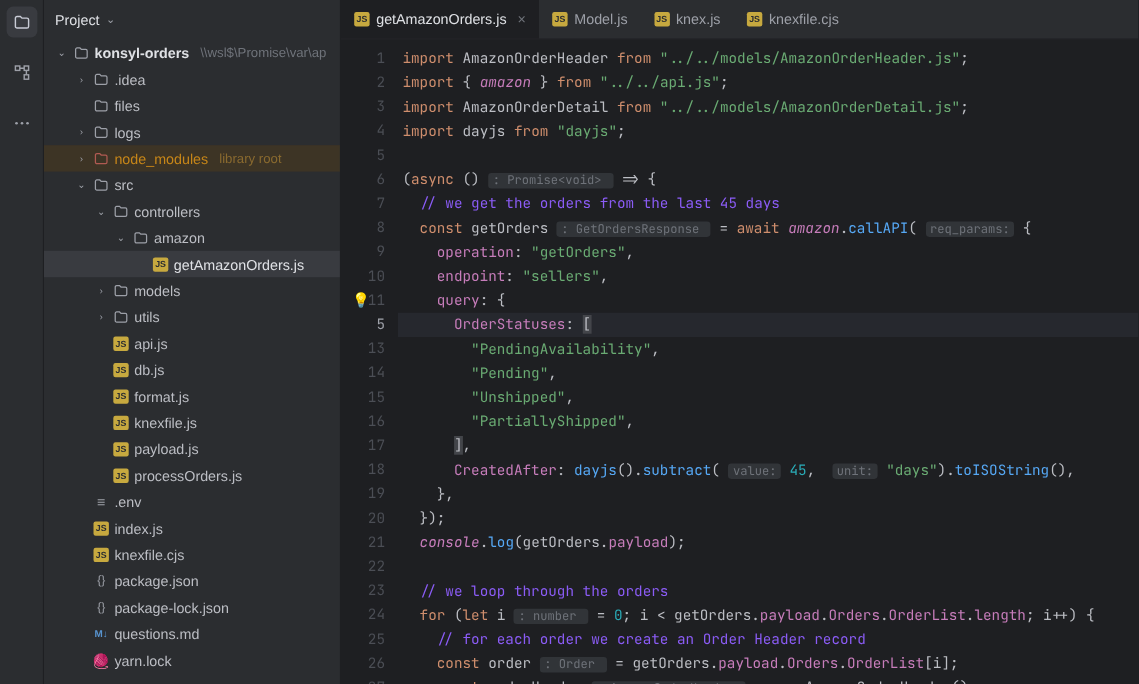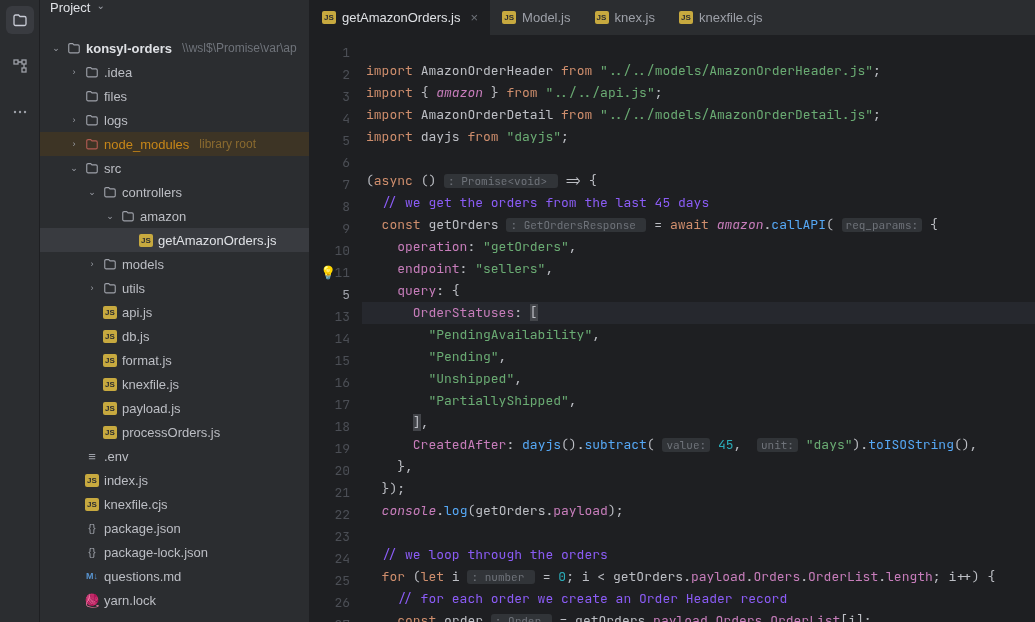--- a/index.html
+++ b/index.html
@@ -35,20 +35,21 @@
   .sidebar {
     width: 270px;
     background: #2b2d30;
     display: flex;
     flex-direction: column;
     border-right: 1px solid #1e1f22;
   }
   .sidebar-header {
     height: 36px;
     display: flex;
+    align-items: center;
     padding: 0 10px;
     gap: 4px;
     color: #dfe1e5;
     font-weight: 500;
   }
   .sidebar-header .chev { font-size: 10px; margin-left: 2px; color: #9da0a8; }
   .tree {
     flex: 1;
     overflow-y: auto;
     padding-bottom: 8px;
@@ -122,21 +123,21 @@
   }
   .gutter .ln { height: 22px; }
   .gutter .bulb {
     position: absolute;
     left: 10px;
     color: #c7a93f;
     font-size: 13px;
   }
   .code {
     flex: 1;
-    padding: 24px 0;
+    padding: 6px 0;
     white-space: pre;
     overflow-x: auto;
   }
   .code .line { height: 22px; padding-left: 4px;}
   .code .line.hl { background: #26282e; }
   .tk-kw { color: #cf8e6d; }
   .tk-id { color: #bcbec4; }
   .tk-type { color: #c77dbb; font-style: italic; }
   .tk-str { color: #6aab73; }
   .tk-num { color: #2aacb8; }

